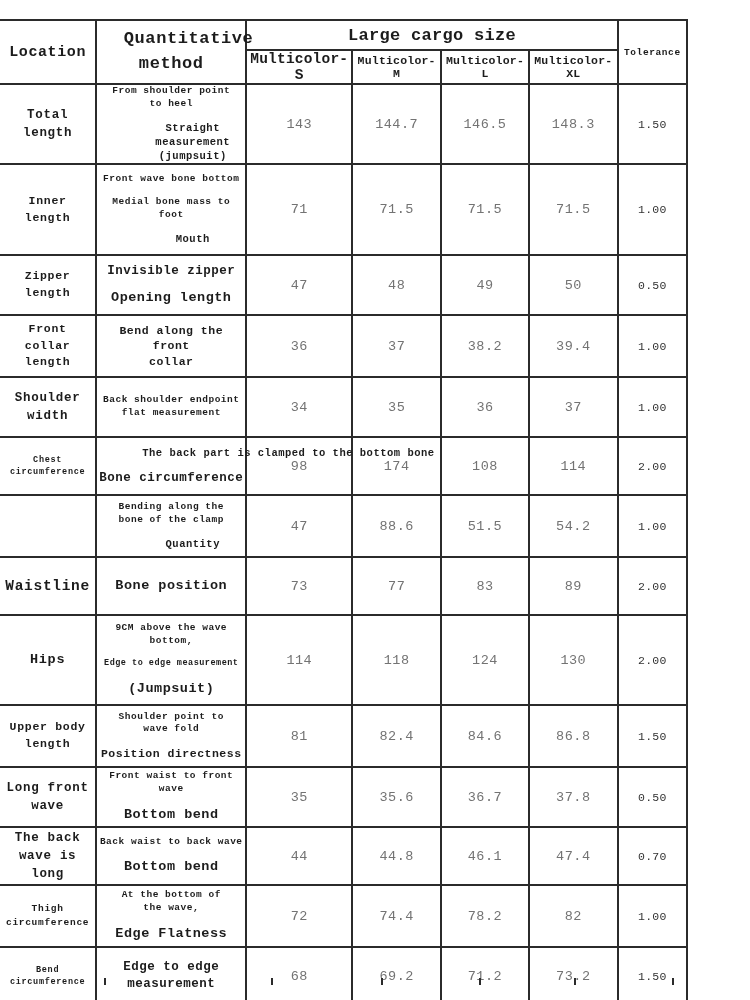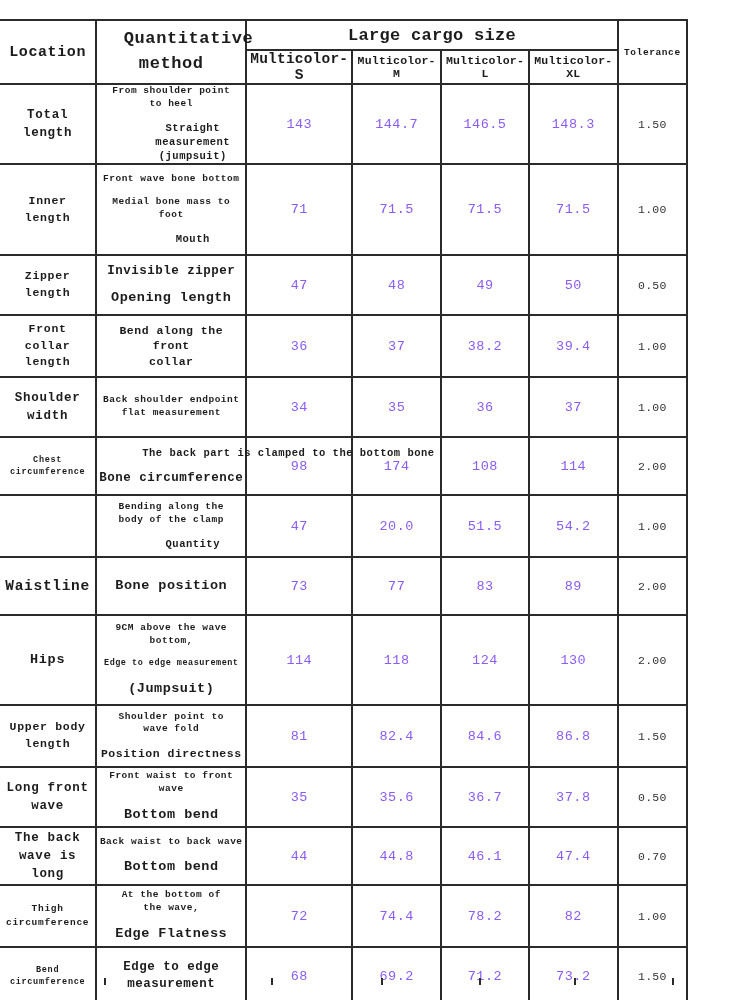--- a/index.html
+++ b/index.html
@@ -50,21 +50,21 @@
   }
 
   .fs-xs{font-size:8.5px;}
   .fs-s{font-size:9.5px;}
   .fs-sm{font-size:10.5px;margin-left:43px;}
   .fs-md{font-size:11.5px;}
   .fs-lg{font-size:12.5px;}
   .fs-xl{font-size:13.5px;}
   .fs-xxl{font-size:14.5px;}
 
-  .val{font-size:13.5px;font-weight:normal;color:#8b5cf6;letter-spacing:.5px;}
+  .val{font-size:13.5px;font-weight:normal;color:#737373;letter-spacing:.5px;}
   .tol{font-size:11.5px;font-weight:normal;color:#333333;letter-spacing:.3px;margin-left:44px;}
 
   .stub{position:absolute;top:978px;width:2px;height:7px;background:#2b2b2b;}
 </style>
 </head>
 <body>
 
 <div class="page">
 
   <table>
@@ -169,25 +169,25 @@
           <td class="val">98</td>
           <td class="val">174</td>
           <td class="val">108</td>
           <td class="val">114</td>
           <td class="tol">2.00</td>
         </tr>
         <tr>
           <td class="loc fs-md"></td>
           <td class="method">
             <div class="mline fs-s">Bending along the
-body of the clamp</div>
+bone of the clamp</div>
             <div class="mline fs-sm">Quantity</div>
           </td>
           <td class="val">47</td>
-          <td class="val">20.0</td>
+          <td class="val">88.6</td>
           <td class="val">51.5</td>
           <td class="val">54.2</td>
           <td class="tol">1.00</td>
         </tr>
         <tr>
           <td class="loc fs-xxl">Waistline</td>
           <td class="method">
             <div class="mline fs-xl">Bone position</div>
           </td>
           <td class="val">73</td>

